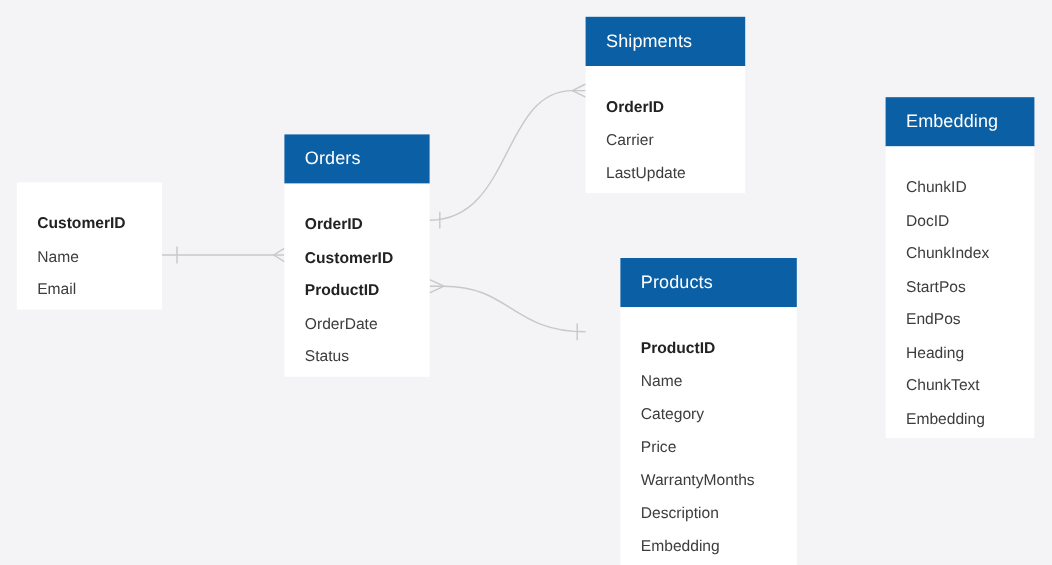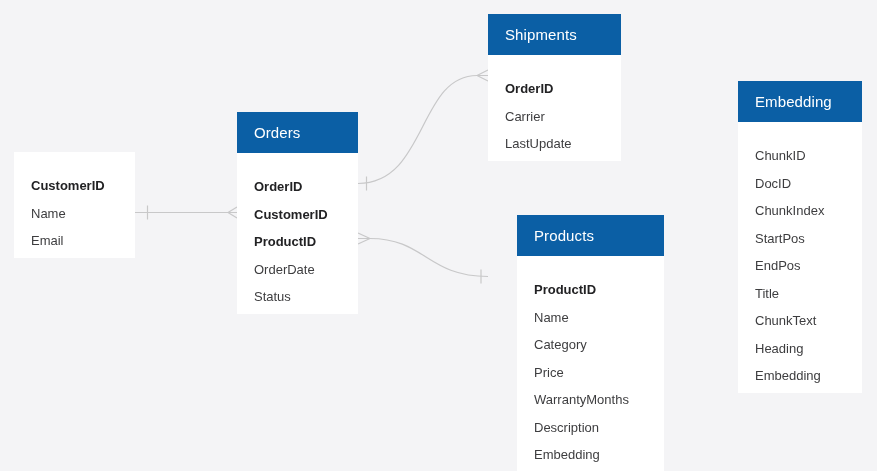--- a/index.html
+++ b/index.html
@@ -121,19 +121,18 @@
       </div>
     </div>
     <div class="entity" style="left: 738px; top: 81px; width: 124px;">
       <div class="entity-header">Embedding</div>
       <div class="entity-body">
         <div class="entity-field">ChunkID</div>
         <div class="entity-field">DocID</div>
         <div class="entity-field">ChunkIndex</div>
         <div class="entity-field">StartPos</div>
         <div class="entity-field">EndPos</div>
-        <div class="entity-field">Title</div>
+        <div class="entity-field">Heading</div>
         <div class="entity-field">ChunkText</div>
-        <div class="entity-field">Heading</div>
         <div class="entity-field">Embedding</div>
       </div>
     </div>
   </div>
 
 </body></html>

